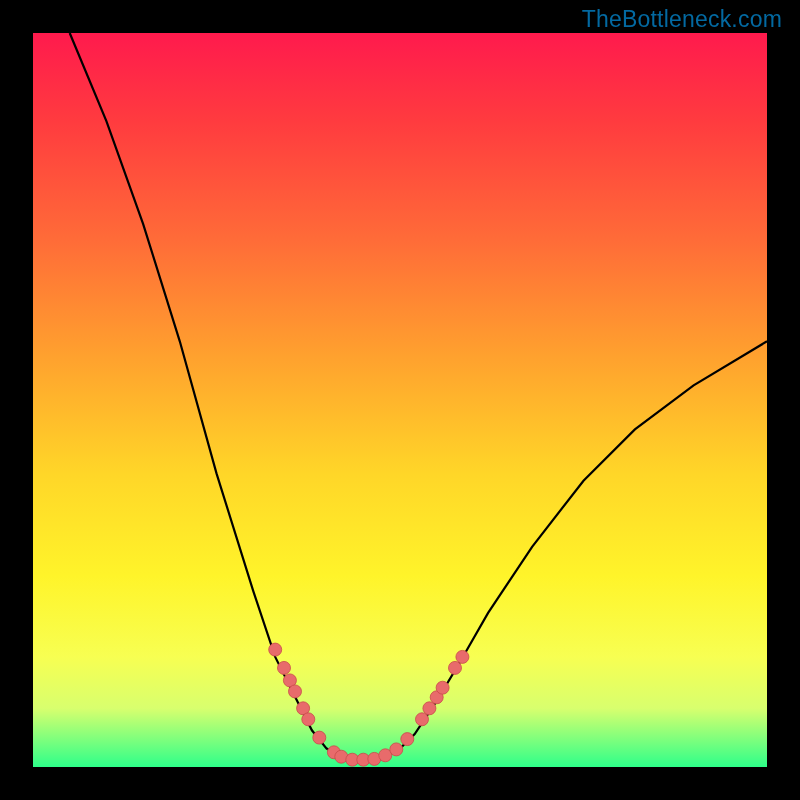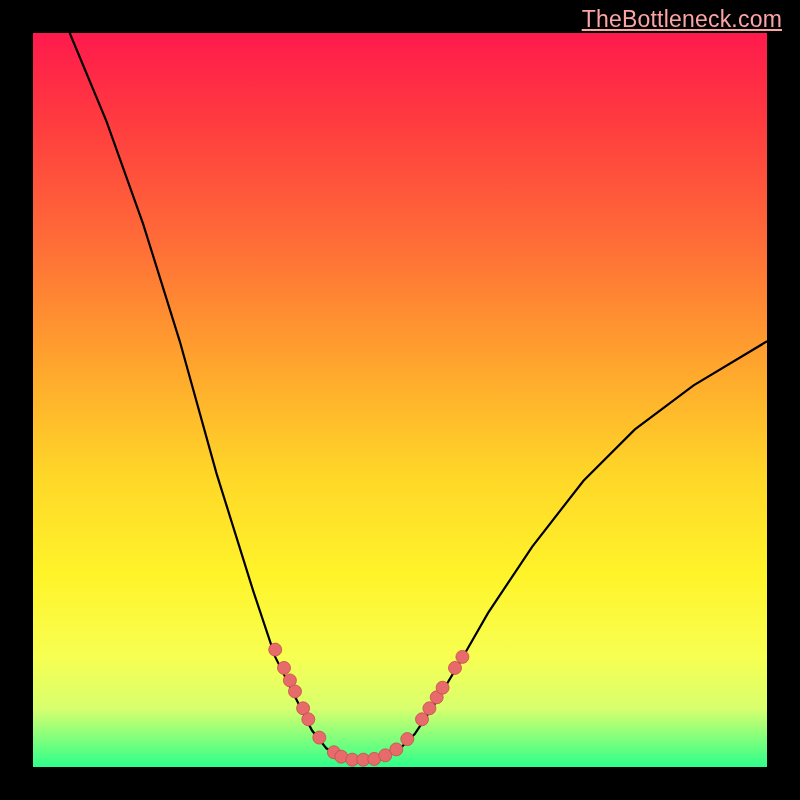--- a/index.html
+++ b/index.html
@@ -8,26 +8,25 @@
     width: 800px;
     height: 800px;
     background: #000;
     position: relative;
     font-family: Arial, Helvetica, sans-serif;
   }
   .watermark {
     position: absolute;
     top: 6px;
     right: 18px;
-    color: #fca5a5;
+    color: #0369a1;
     font-size: 23px;
     font-weight: 500;
     letter-spacing: 0.2px;
     z-index: 10;
-    text-decoration: underline;
   }
   .plot {
     position: absolute;
     left: 33px;
     top: 33px;
     width: 734px;
     height: 734px;
     
     background: linear-gradient(to bottom,
       #ff1a4d 0%,

